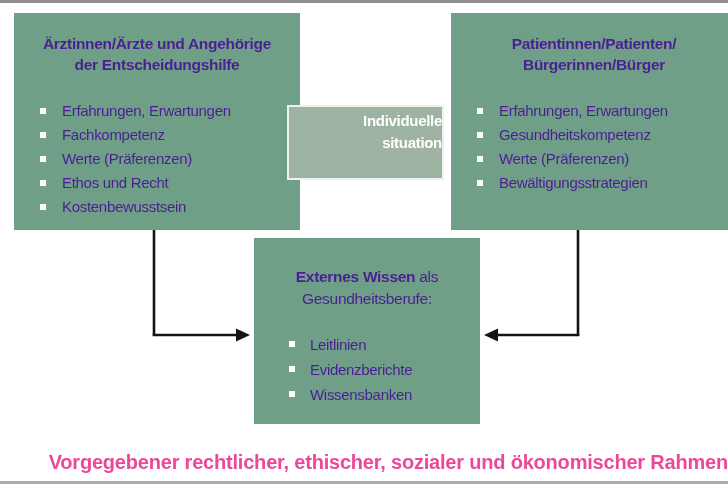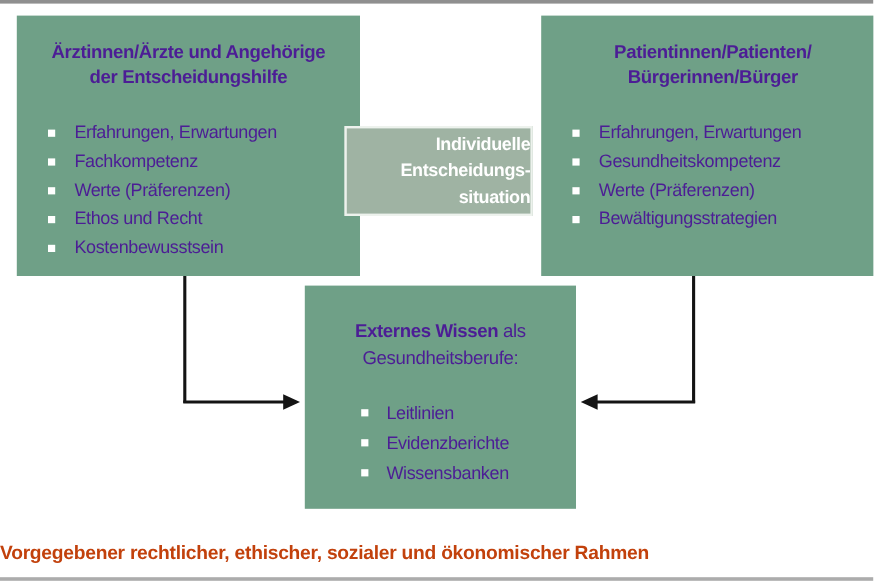--- a/index.html
+++ b/index.html
@@ -42,21 +42,21 @@
     line-height: 22px;
     font-weight: normal;
   }
   .gbox.external .title .bold { font-weight: bold; }
 
   ul.bullets {
     list-style: none;
     margin: 24px 0 0 0;
     padding: 0 6px 0 24px;
   }
-  .gbox.external ul.bullets { margin-top: 22px; padding-left: 45px; }
+  .gbox.external ul.bullets { margin-top: 22px; padding-left: 33px; }
   ul.bullets li {
     position: relative;
     padding-left: 24px;
     font-size: 15px;
     line-height: 24px;
     letter-spacing: -0.3px;
     white-space: nowrap;
   }
   .gbox.external ul.bullets li { line-height: 25px; padding-left: 23px; }
   .sq {
@@ -93,24 +93,24 @@
     width: 728px; height: 488px;
     z-index: 1;
     pointer-events: none;
   }
 
   .caption {
     position: absolute;
     left: 0;
     top: 452px;
     width: 728px;
-    text-align: left;
-    color: #c2410c;
+    text-align: right;
+    color: #ec4899;
     font-weight: bold;
-    font-size: 16px;
+    font-size: 20px;
     line-height: 20px;
     letter-spacing: -0.2px;
   }
 </style>
 </head>
 <body>
 
 <div class="canvas">
 
   <div class="rule top"></div>
@@ -137,21 +137,20 @@
     <ul class="bullets">
       <li><span class="sq"></span><span>Erfahrungen, Erwartungen</span></li>
       <li><span class="sq"></span><span>Gesundheitskompetenz</span></li>
       <li><span class="sq"></span><span>Werte (Präferenzen)</span></li>
       <li><span class="sq"></span><span>Bewältigungsstrategien</span></li>
     </ul>
   </div>
 
   <div class="overlay-box">
     <div>Individuelle</div>
-    <div>Entscheidungs-</div>
     <div>situation</div>
   </div>
 
   <svg class="arrows" viewBox="0 0 728 488" xmlns="http://www.w3.org/2000/svg">
     <g stroke="#141414" fill="#141414">
       <path d="M154,230 L154,335.7" stroke-width="2.6" fill="none"></path>
       <path d="M152.7,335 L238,335" stroke-width="2.6" fill="none"></path>
       <polygon points="250,335 236,328.5 236,341.5" stroke="none"></polygon>
     </g>
     <g stroke="#141414" fill="#141414">

